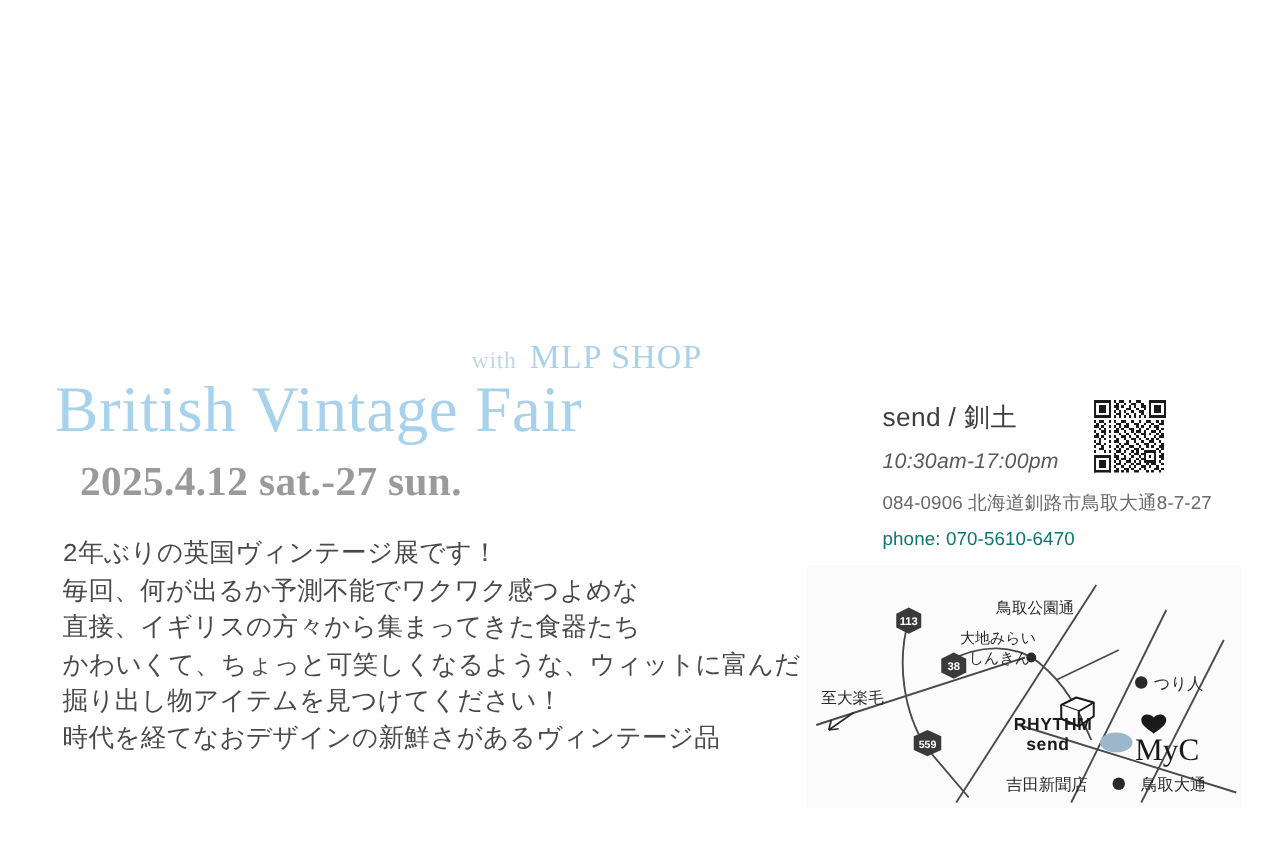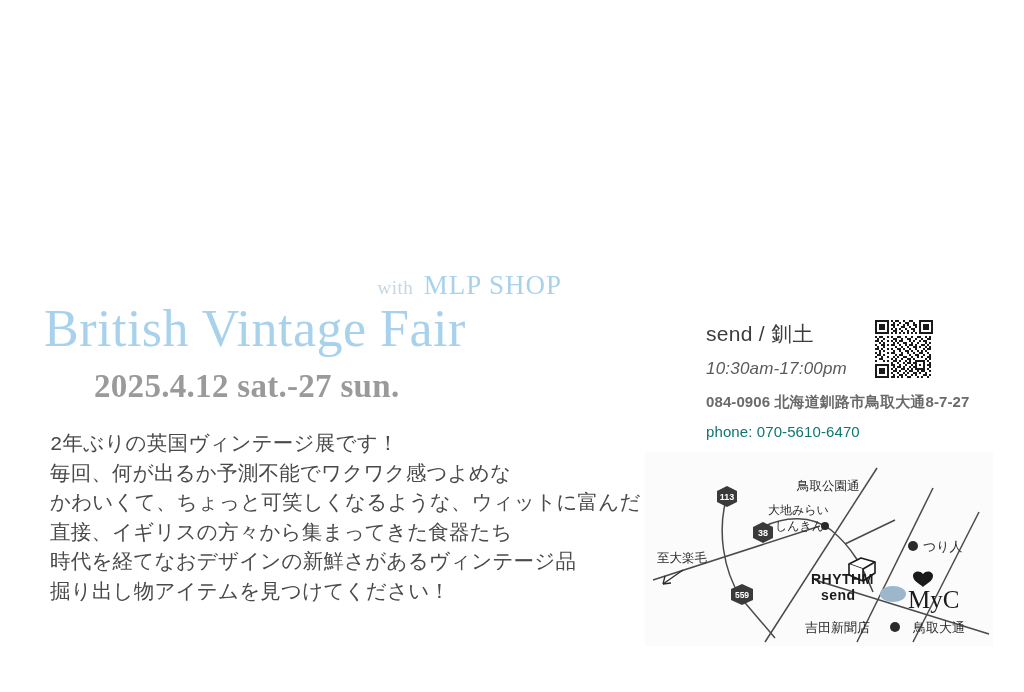--- a/index.html
+++ b/index.html
@@ -45,21 +45,21 @@
   }
   #subtitle-brand {
     font-family: "Liberation Serif", serif;
     font-size: 27px;
     color: #a8d2ec;
     letter-spacing: 1px;
     margin-left: 6px;
   }
   #date-line {
     margin-top: 12px;
-    margin-left: 50px;
+    margin-left: 20px;
     font-family: "Liberation Serif", serif;
     font-weight: bold;
     font-size: 33px;
     color: #9a9a9a;
     letter-spacing: 0.3px;
     white-space: nowrap;
   }
 
   
   #body-copy {
@@ -98,21 +98,20 @@
     letter-spacing: 0.2px;
     white-space: nowrap;
     font-style: italic;
   }
   #shop-address {
     margin-top: 14px;
     font-size: 15px;
     color: #6a6a6a;
     letter-spacing: 0.1px;
     white-space: nowrap;
-    font-weight: bold;
   }
   #shop-phone {
     margin-top: 11px;
     font-size: 15px;
     color: #0f766e;
     letter-spacing: 0.1px;
     white-space: nowrap;
   }
   #qr-code {
     position: absolute;
@@ -145,24 +144,24 @@
     </div>
 
     <div id="fair-title">British Vintage Fair</div>
 
     <div id="date-line">2025.4.12 sat.-27 sun.</div>
   </div>
 
   <div id="body-copy">
     <div class="line">2年ぶりの英国ヴィンテージ展です！</div>
     <div class="line">毎回、何が出るか予測不能でワクワク感つよめな</div>
+    <div class="line">直接、イギリスの方々から集まってきた食器たち</div>
     <div class="line">かわいくて、ちょっと可笑しくなるような、ウィットに富んだ</div>
-    <div class="line">直接、イギリスの方々から集まってきた食器たち</div>
+    <div class="line">掘り出し物アイテムを見つけてください！</div>
     <div class="line">時代を経てなおデザインの新鮮さがあるヴィンテージ品</div>
-    <div class="line">掘り出し物アイテムを見つけてください！</div>
   </div>
 
   <div id="shop-info">
     <div id="shop-name">send / 釧土</div>
     <div id="shop-hours">10:30am-17:00pm</div>
     <div id="shop-address">084-0906 北海道釧路市鳥取大通8-7-27</div>
     <div id="shop-phone">phone: 070-5610-6470</div>
   </div>
 
   <div id="qr-code">

